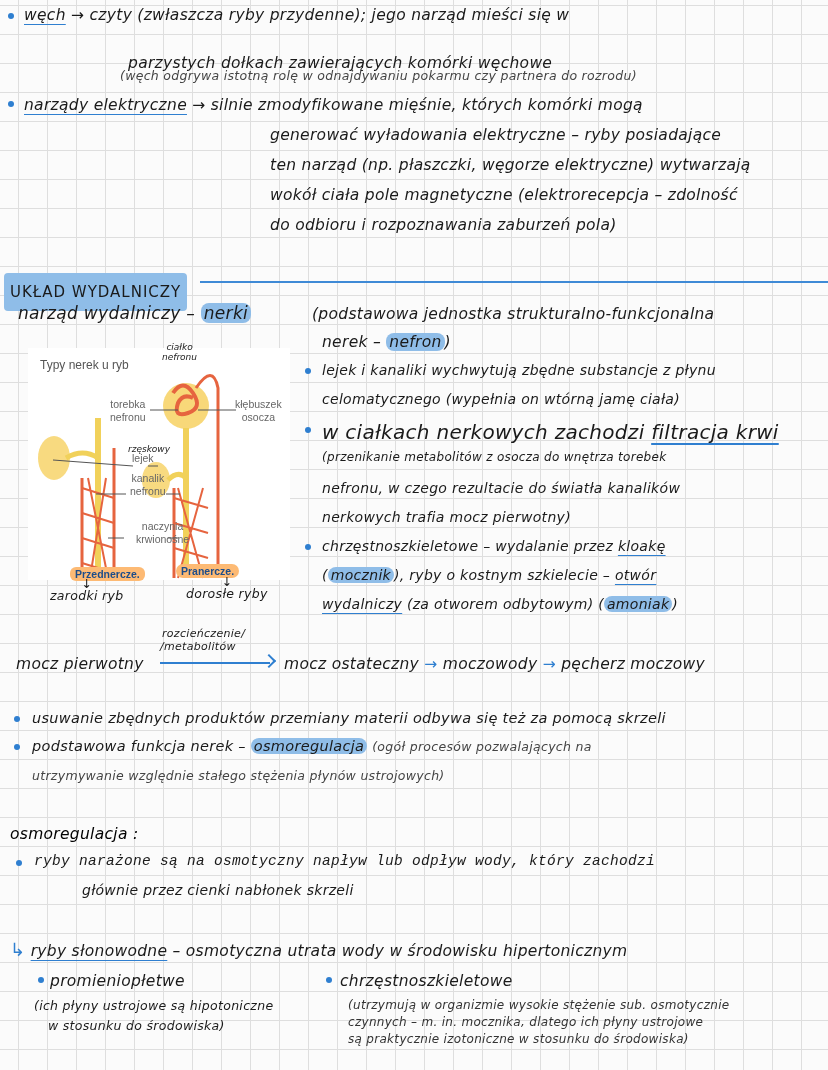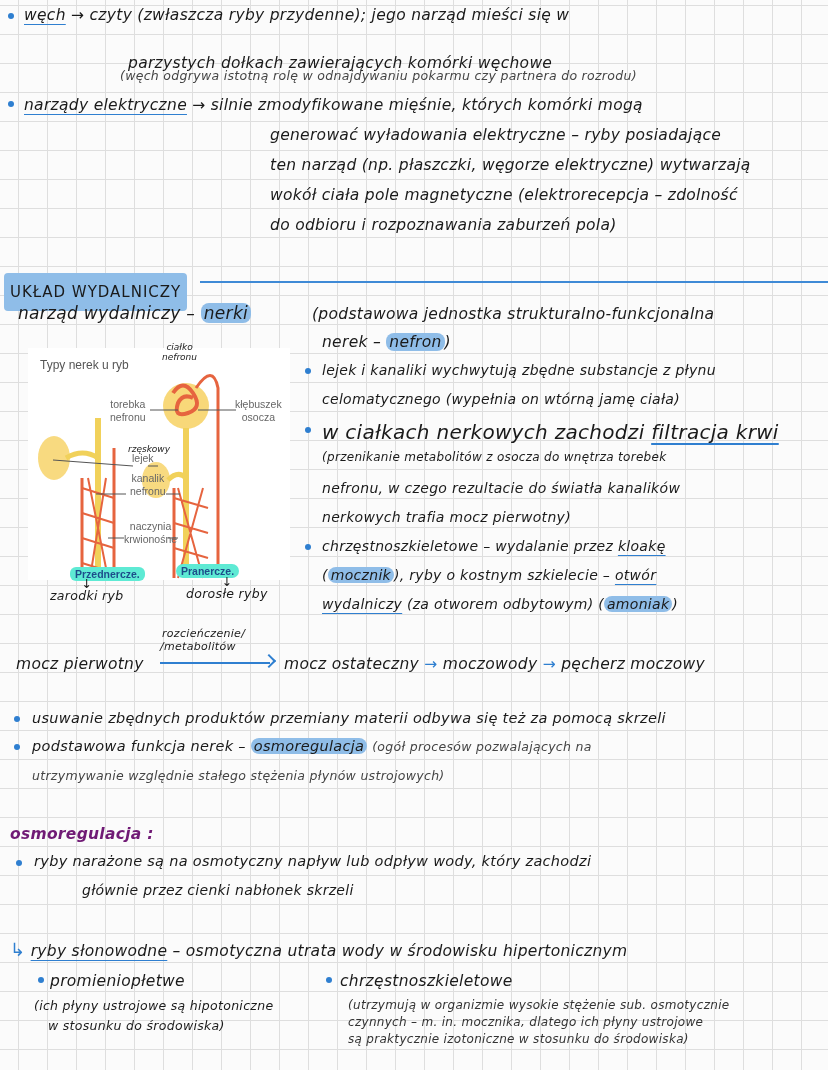--- a/index.html
+++ b/index.html
@@ -16,26 +16,26 @@
   }
   .line { position:absolute; white-space:nowrap; font-size:15.5px; letter-spacing:0.3px; font-style:italic; }
   .small { font-size:12.5px; color:#444;text-align:right; }
   .tiny { font-size:12px; color:#333;margin-left:8px; }
   .bullet { position:absolute; width:6px; height:6px; border-radius:50%; background:#2f7fd0; }
   .ul { text-decoration:underline; text-decoration-color:#2f7fd0; text-underline-offset:4px; }
   .hl { background:#8fbde8; border-radius:8px; padding:0 3px; }
   .arrow-blue { color:#2f7fd0; font-style:normal; }
   .section-title { position:absolute; left:4px; top:273px; font-size:15px; letter-spacing:1px; background:#8fbde8; border-radius:4px; padding:10px 6px; font-style:normal; }
   .section-rule { position:absolute; left:200px; top:281px; width:628px; height:2px; background:#3f8ad6; }
-  .blue-text { color:#701a75;font-weight:bold; }
+  .blue-text { color:#000000; }
   
   .figure { position:absolute; left:28px; top:348px; width:262px; height:232px; background:#fff; }
   .fig-title { position:absolute; left:12px; top:10px; font-size:12px; color:#555; font-style:normal; font-family:"Liberation Sans", sans-serif; }
   .fig-label { position:absolute; font-size:10.5px; color:#666; text-align:center; font-style:normal; font-family:"Liberation Sans", sans-serif; line-height:13px; }
-  .fig-tag { position:absolute; font-size:10.5px; font-weight:bold; color:#1d4d8a; background:#5eead4; border-radius:6px; padding:1px 5px; font-style:normal; font-family:"Liberation Sans", sans-serif; }
+  .fig-tag { position:absolute; font-size:10.5px; font-weight:bold; color:#1d4d8a; background:#fdba74; border-radius:6px; padding:1px 5px; font-style:normal; font-family:"Liberation Sans", sans-serif; }
   .handnote { position:absolute; font-size:9px; font-style:italic; color:#222; text-align:center; line-height:10px; }
 </style>
 </head>
 <body>
 
 <span class="bullet" style="left:8px;top:13px;"></span>
 <div class="line" style="left:24px;top:6px;">
   <span class="ul">węch</span>
   <span>→</span>
   <span>czyty (zwłaszcza ryby przydenne); jego narząd mieści się w</span>
@@ -96,21 +96,21 @@
     <line x1="140" y1="190" x2="150" y2="190" stroke="#555" stroke-width="1"></line>
   </svg>
   <div class="fig-label" style="left:82px;top:50px;white-space:pre;">torebka
 nefronu</div>
   <div class="fig-label" style="left:207px;top:50px;white-space:pre;">kłębuszek
 osocza</div>
   <div class="handnote" style="left:100px;top:96px;">rzęskowy</div>
   <div class="fig-label" style="left:104px;top:104px;">lejek</div>
   <div class="fig-label" style="left:102px;top:124px;white-space:pre;">kanalik
 nefronu</div>
-  <div class="fig-label" style="left:96px;top:172px;white-space:pre;">naczynia
+  <div class="fig-label" style="left:108px;top:172px;white-space:pre;">naczynia
 krwionośne</div>
   <div class="fig-tag" style="left:42px;top:219px;">Przednercze.</div>
   <div class="fig-tag" style="left:148px;top:216px;border-radius:7px;">Pranercze.</div>
 </div>
 <div class="handnote" style="left:162px;top:342px;white-space:pre;">ciałko
 nefronu</div>
 <div class="line small" style="left:50px;top:578px;white-space:pre;text-align:center;line-height:12px;color:#1a1a1a;">↓
 zarodki ryb</div>
 <div class="line small" style="left:186px;top:576px;white-space:pre;text-align:center;line-height:12px;color:#1a1a1a;">↓
 dorosłe ryby</div>
@@ -161,21 +161,21 @@
 <span class="bullet" style="left:14px;top:744px;"></span>
 <div class="line" style="left:32px;top:738px;font-size:14.5px;">
   <span>podstawowa funkcja nerek –</span>
   <span class="hl">osmoregulacja</span>
   <span class="small">(ogół procesów pozwalających na</span>
 </div>
 <div class="line small" style="left:32px;top:768px;">utrzymywanie względnie stałego stężenia płynów ustrojowych)</div>
 
 <div class="line blue-text" style="left:10px;top:825px;">osmoregulacja :</div>
 <span class="bullet" style="left:16px;top:860px;"></span>
-<div class="line" style="left:34px;top:853px;font-size:14.5px;">ryby narażone są na osmotyczny napływ lub odpływ wody, który zachodzi</div>
+<div class="line" style="left:34px;top:853px;font-size:14.5px;font-family:Liberation Mono, monospace;">ryby narażone są na osmotyczny napływ lub odpływ wody, który zachodzi</div>
 <div class="line" style="left:34px;top:882px;font-size:14px;margin-left:48px;">głównie przez cienki nabłonek skrzeli</div>
 
 <div class="line" style="left:10px;top:939px;">
   <span class="arrow-blue" style="font-size:18px;">↳</span>
   <span class="ul">ryby słonowodne</span>
   <span>– osmotyczna utrata wody w środowisku hipertonicznym</span>
 </div>
 
 <span class="bullet" style="left:38px;top:977px;"></span>
 <div class="line" style="left:50px;top:972px;">promieniopłetwe</div>

